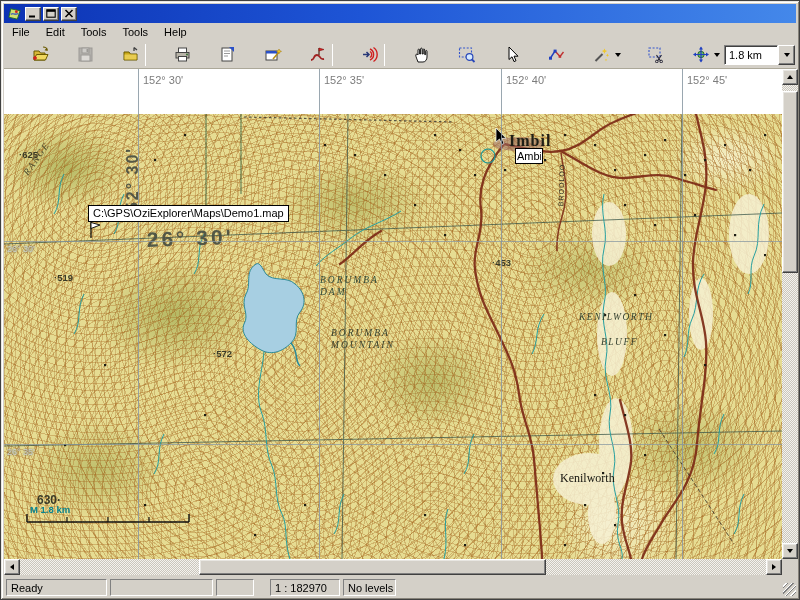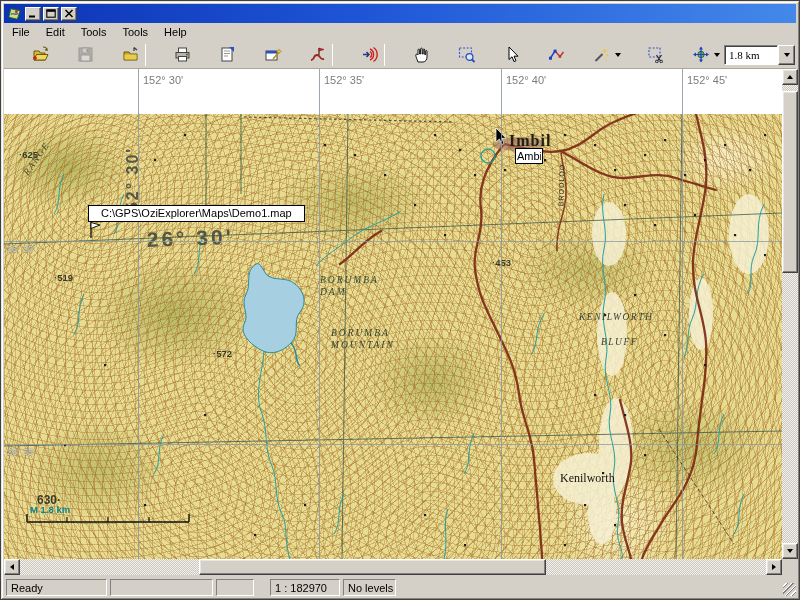--- a/index.html
+++ b/index.html
@@ -31,21 +31,21 @@
     display:flex; align-items:center; padding-left:3px; background:#d4d0c8;
     border-bottom:1px solid #aca899; overflow:hidden; }
   .tbtn { width:23px; height:22px; display:flex; align-items:center; justify-content:center;
     background:transparent; border:1px solid transparent; flex:0 0 auto; padding:0;margin-left:22px; }
   .tbtn.toggled { border:1px solid; border-color:#808080 #fff #fff #808080; background:#e7e5e0; }
   .tsep { width:1px; height:22px; background:#808080; border-right:1px solid #fff; margin:0 3px; flex:0 0 auto; }
   .dd { width:9px; height:22px; display:flex; align-items:center; justify-content:center; flex:0 0 auto; }
   .tri-down { width:0; height:0; border-left:3px solid transparent; border-right:3px solid transparent; border-top:4px solid #000; }
   .tri-down.dis { border-top-color:#9a968c; }
   .dis { opacity:.45; filter:grayscale(.8); }
-  .combo { display:flex; align-items:center; margin:0 3px; flex:0 0 auto;font-family:Liberation Serif, serif; }
+  .combo { display:flex; align-items:center; margin:0 3px; flex:0 0 auto; }
   .combo .cval { width:54px; height:20px; background:#fff; border:1px solid; border-color:#808080 #fff #fff #808080;
     box-shadow: inset 1px 1px 0 #404040; font-size:11px; padding:3px 0 0 4px; }
   .combo .cbtn2 { width:17px; height:20px; background:#d4d0c8; border:1px solid; border-color:#fff #404040 #404040 #fff;
     box-shadow: inset -1px -1px 0 #808080; display:flex; align-items:center; justify-content:center; padding:0; }
   .tglyph { font-size:11px; font-weight:bold; color:#000; font-family:"Liberation Sans",sans-serif; }
 
   
   .viewport { position:absolute; left:3px; top:68px; width:794px; height:506px;
     border-right:1px solid #fff; background:#fff; }
   .strip { position:absolute; left:0; top:0; width:778px; height:45px; background:#fff; }
@@ -68,21 +68,21 @@
       radial-gradient(ellipse 100px 70px at 12% 80%, rgba(152,162,70,.5), transparent 70%),
       radial-gradient(ellipse 110px 60px at 45% 20%, rgba(150,160,68,.5), transparent 70%),
       radial-gradient(ellipse 90px 70px at 55% 60%, rgba(143,156,64,.5), transparent 70%),
       radial-gradient(ellipse 100px 60px at 75% 35%, rgba(150,160,70,.45), transparent 70%),
       radial-gradient(ellipse 110px 70px at 88% 75%, rgba(147,158,66,.45), transparent 70%),
       radial-gradient(ellipse 80px 50px at 93% 10%, rgba(246,240,204,.9), transparent 70%),
       radial-gradient(ellipse 90px 80px at 79% 92%, rgba(246,240,204,.8), transparent 70%); }
   .map-art svg { position:absolute; left:0; top:0; }
 
   .tooltip { position:absolute; left:84px; top:136px; height:17px; background:#fff;
-    border:1px solid #000; font-size:11px; color:#000; padding:1px 12px; white-space:nowrap; z-index:6; }
+    border:1px solid #000; font-size:11px; color:#000; padding:1px 4px; white-space:nowrap; z-index:6; }
   .labeledit { position:absolute; left:511px; top:79px; width:28px; height:16px; background:#fff;
     border:1px solid #000; font-size:11px; font-family:"Liberation Sans",sans-serif; padding:0 1px; z-index:6; }
   .flagmk { position:absolute; left:84px; top:152px; z-index:5; }
   .rulersvg { position:absolute; left:18px; top:432px; z-index:5; }
 
   
   .dither { background-color:#cac6bc;
     background-image:repeating-conic-gradient(#f4f2ee 0% 25%, transparent 0% 50%);
     background-size:2px 2px; }
   .vscroll { position:absolute; left:778px; top:0; width:16px; height:490px; }

